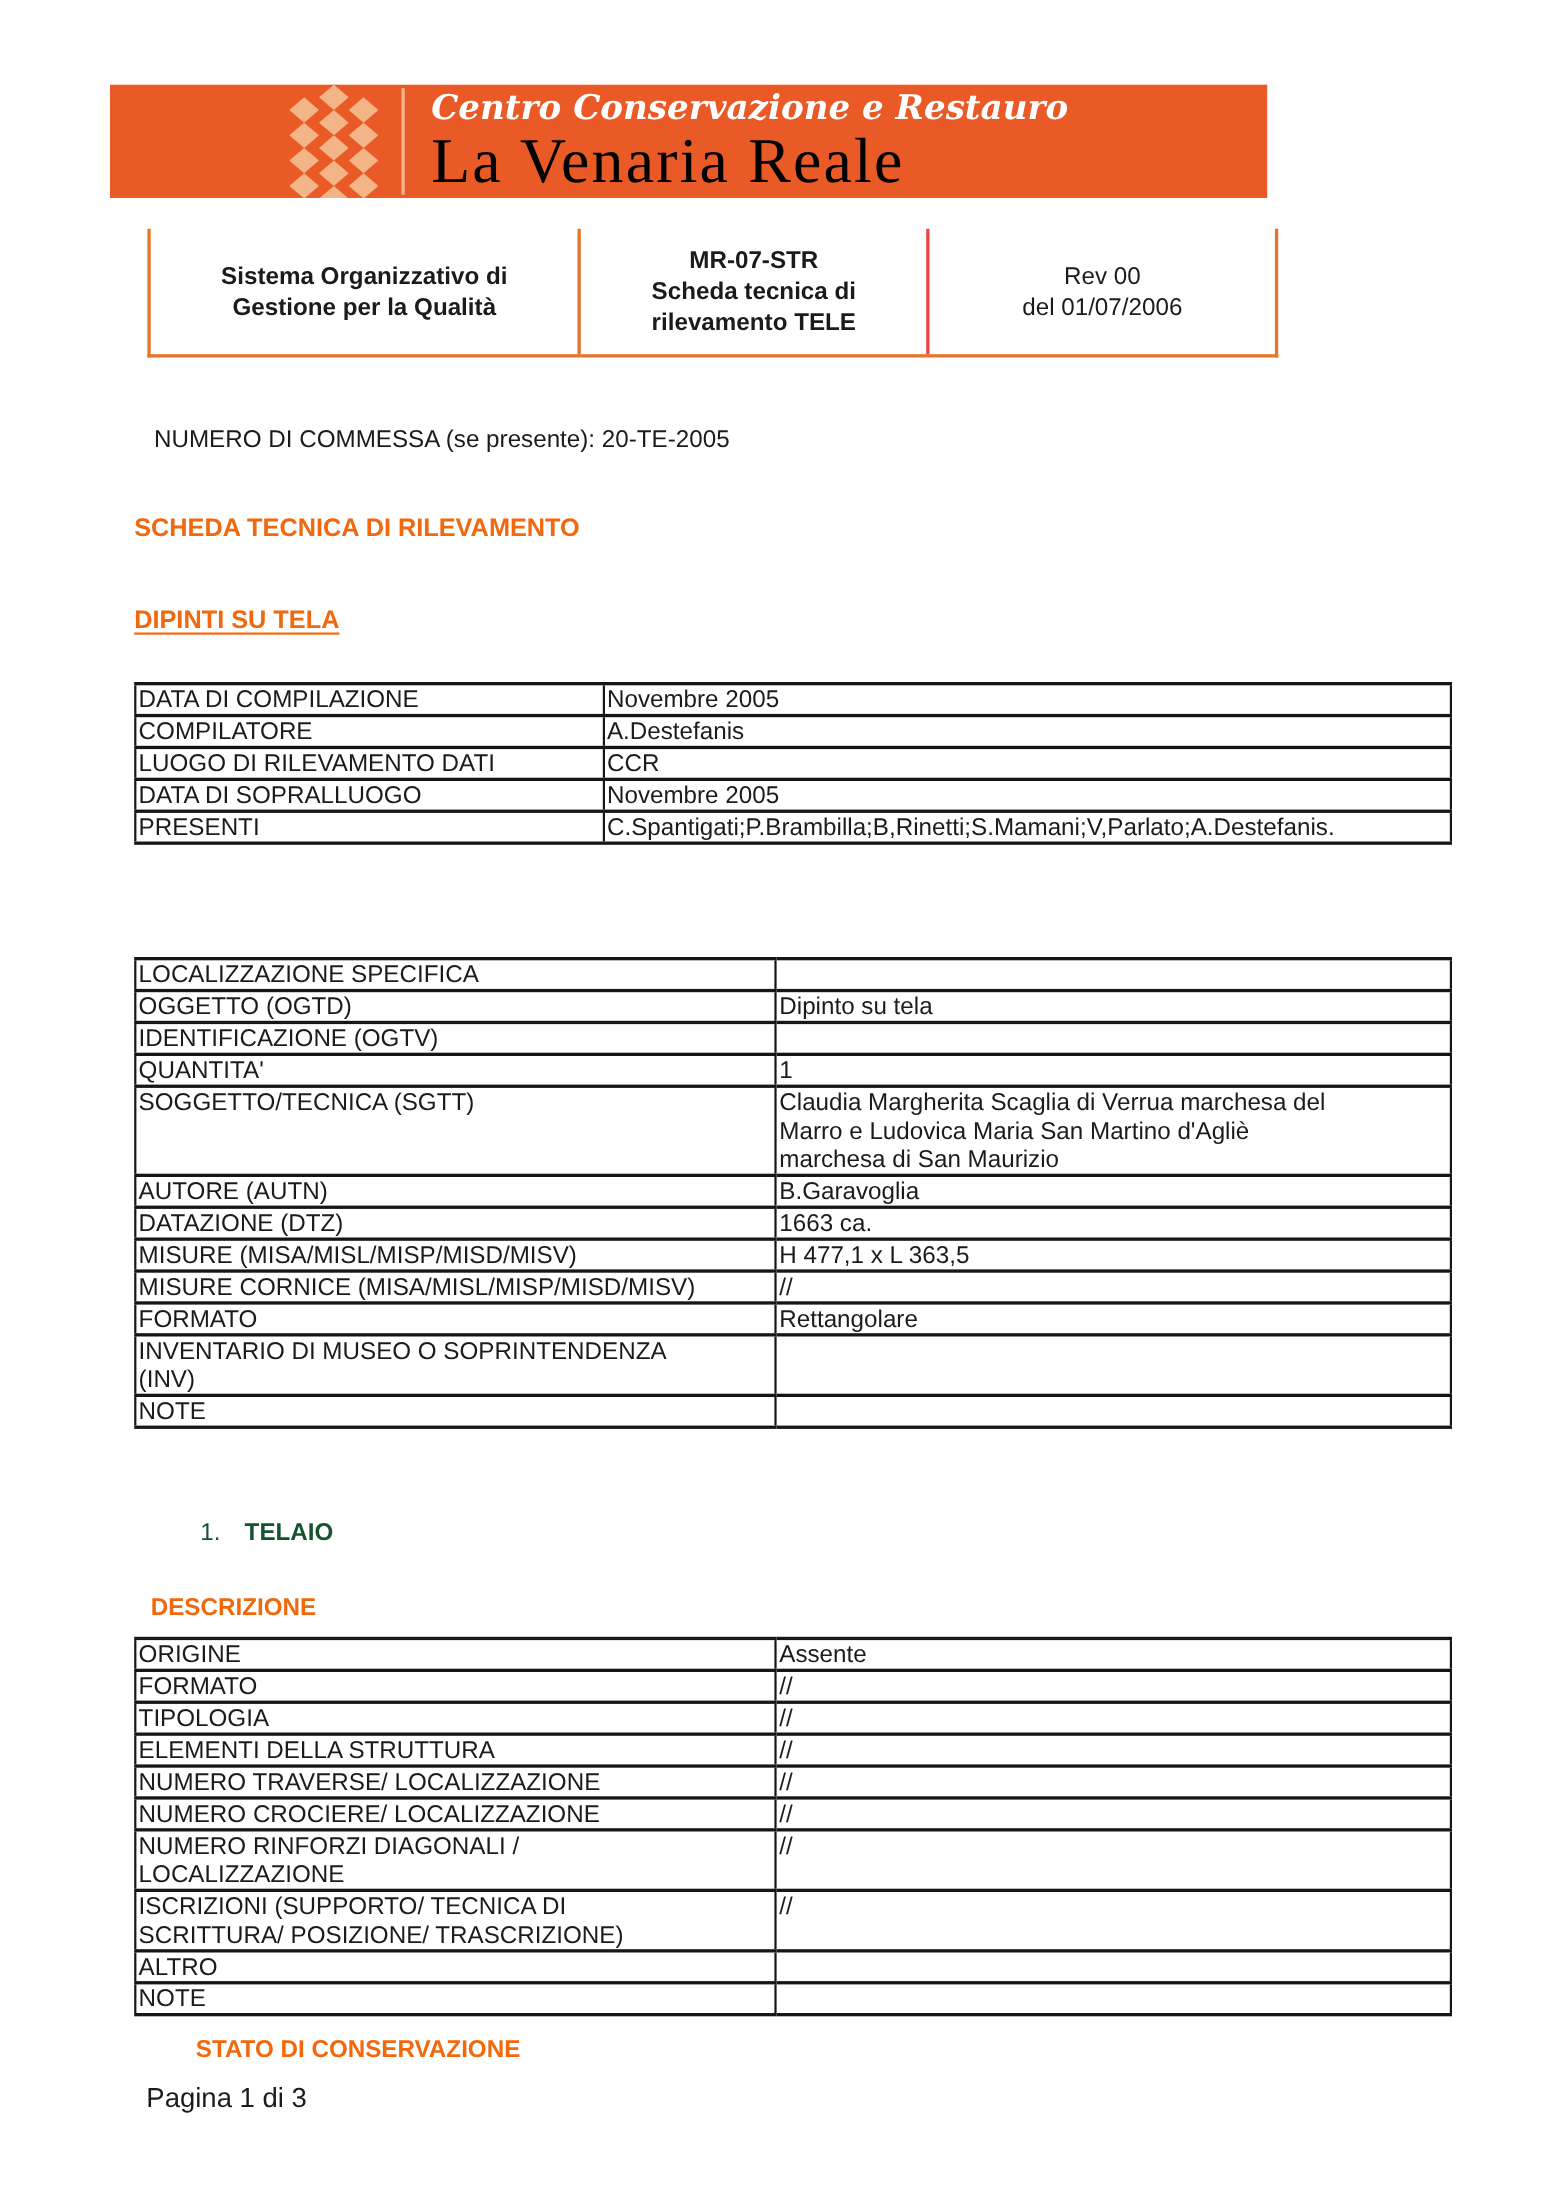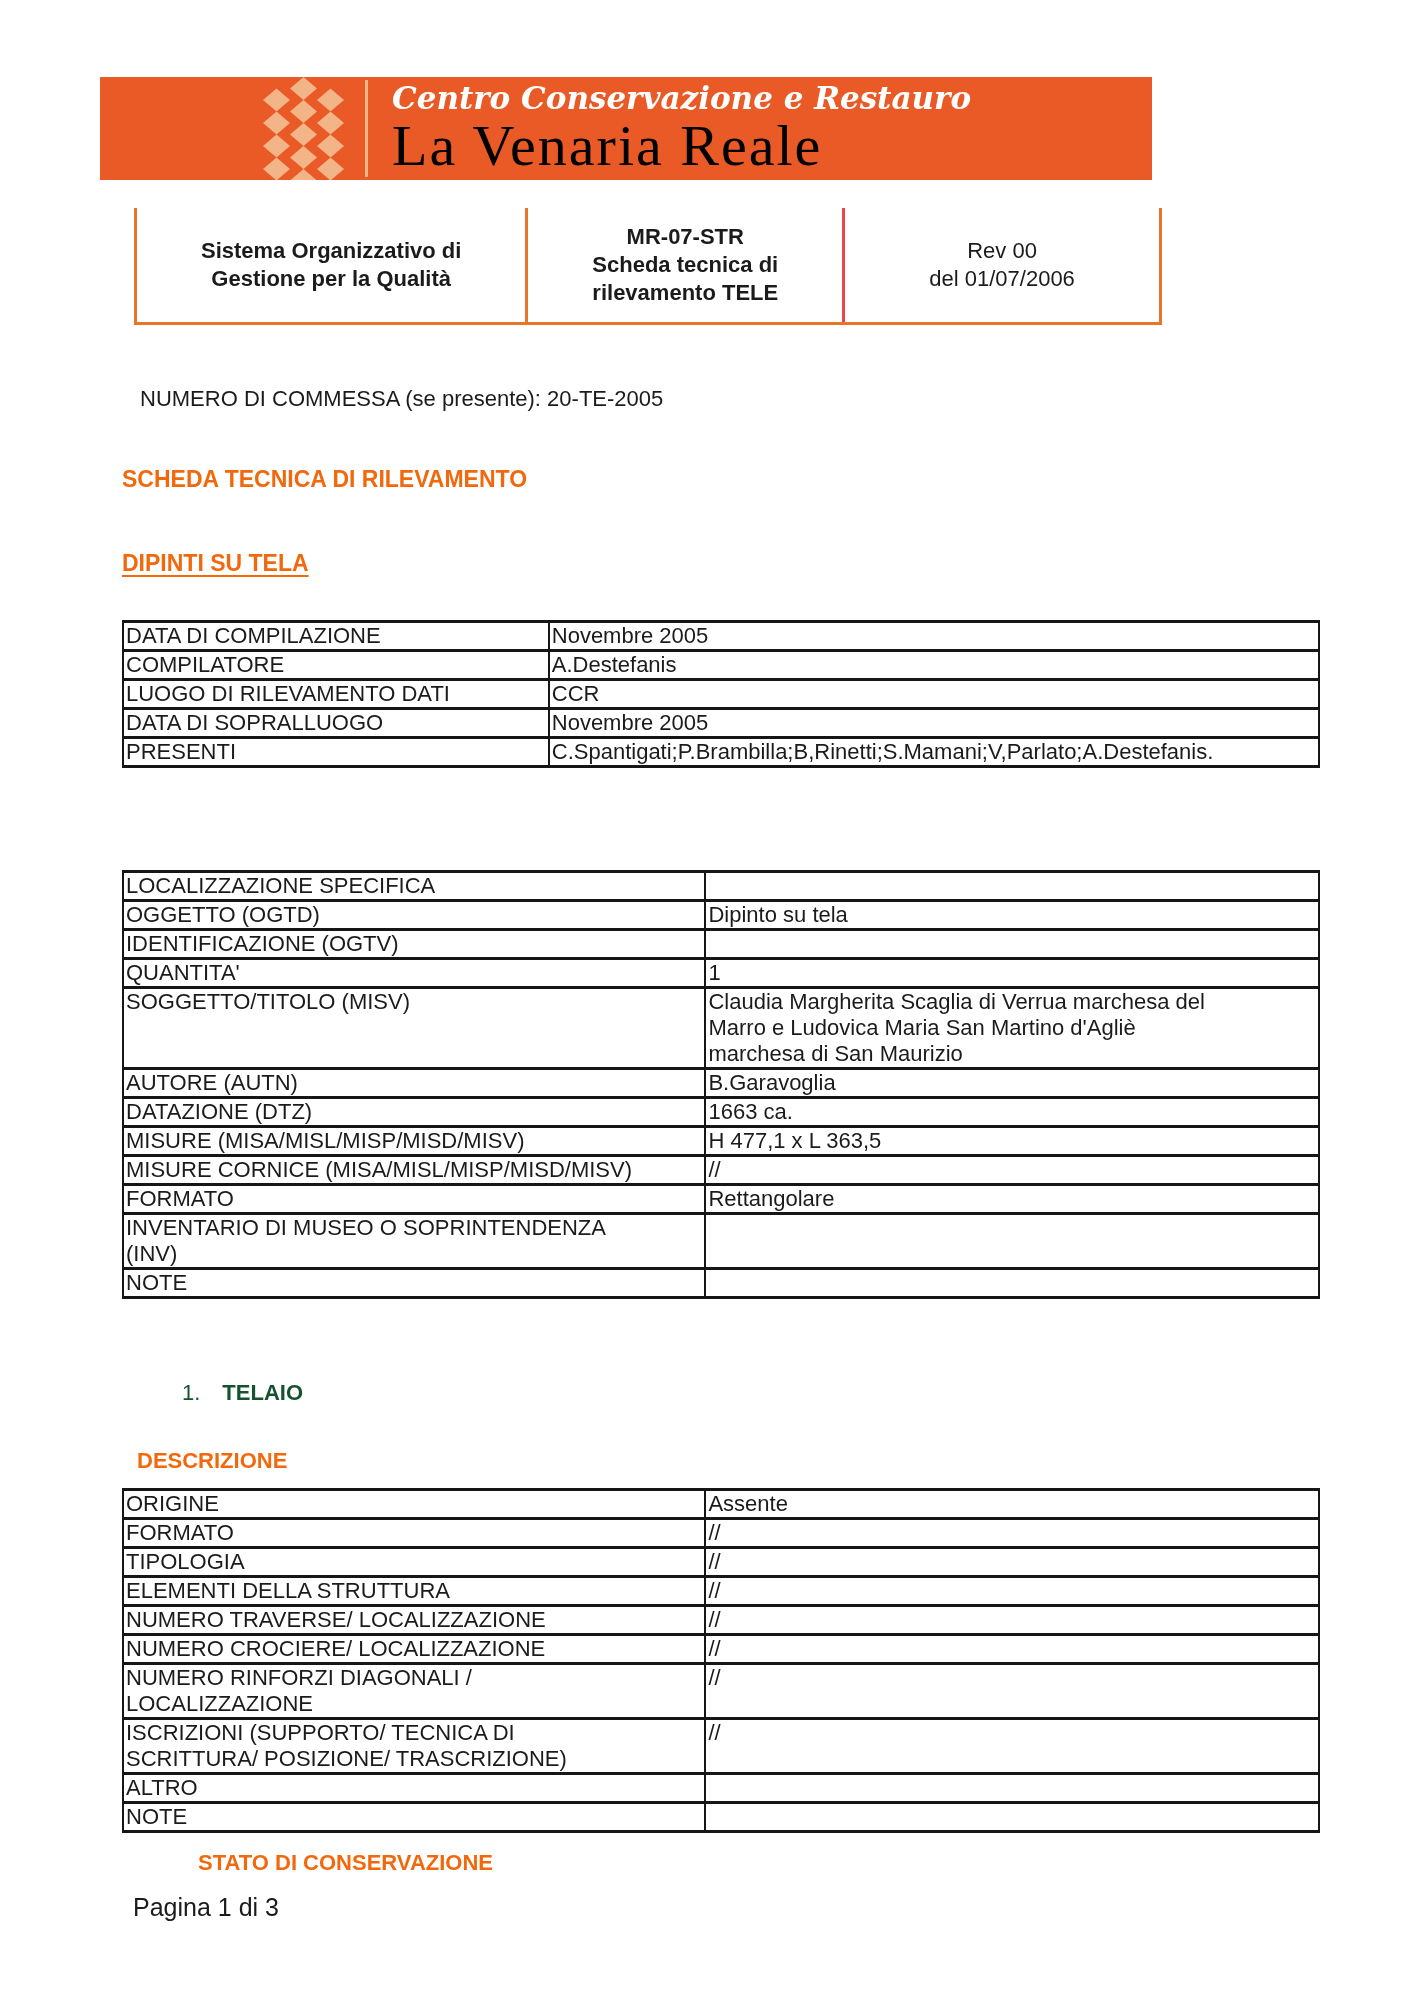--- a/index.html
+++ b/index.html
@@ -75,21 +75,21 @@
   }
   .telaio-heading .num { font-weight:normal; margin-right:22px; }
   .telaio-heading .lbl { font-weight:bold; }
 
   .descrizione-heading {
     position:absolute; left:137px; top:1448px;
     color:#F2690D; font-weight:bold; font-size:22px;
   }
   .stato-heading {
     position:absolute; left:178px; top:1850px;
-    color:#F2690D; font-weight:bold; font-size:22px;margin-left:20px;
+    color:#F2690D; font-weight:bold; font-size:22px;
   }
   .footer-text {
     position:absolute; left:133px; top:1893px;
     font-size:25px;
   }
 
   
   table.data-table {
     position:absolute; left:122px;
     width:1198px;
@@ -206,21 +206,21 @@
         </tr>
         <tr>
           <td>IDENTIFICAZIONE (OGTV)</td>
           <td></td>
         </tr>
         <tr>
           <td>QUANTITA'</td>
           <td>1</td>
         </tr>
         <tr>
-          <td>SOGGETTO/TITOLO (MISV)</td>
+          <td>SOGGETTO/TECNICA (SGTT)</td>
           <td>Claudia Margherita Scaglia di Verrua marchesa del
 Marro e Ludovica Maria San Martino d'Agliè
 marchesa di San Maurizio</td>
         </tr>
         <tr>
           <td>AUTORE (AUTN)</td>
           <td>B.Garavoglia</td>
         </tr>
         <tr>
           <td>DATAZIONE (DTZ)</td>

